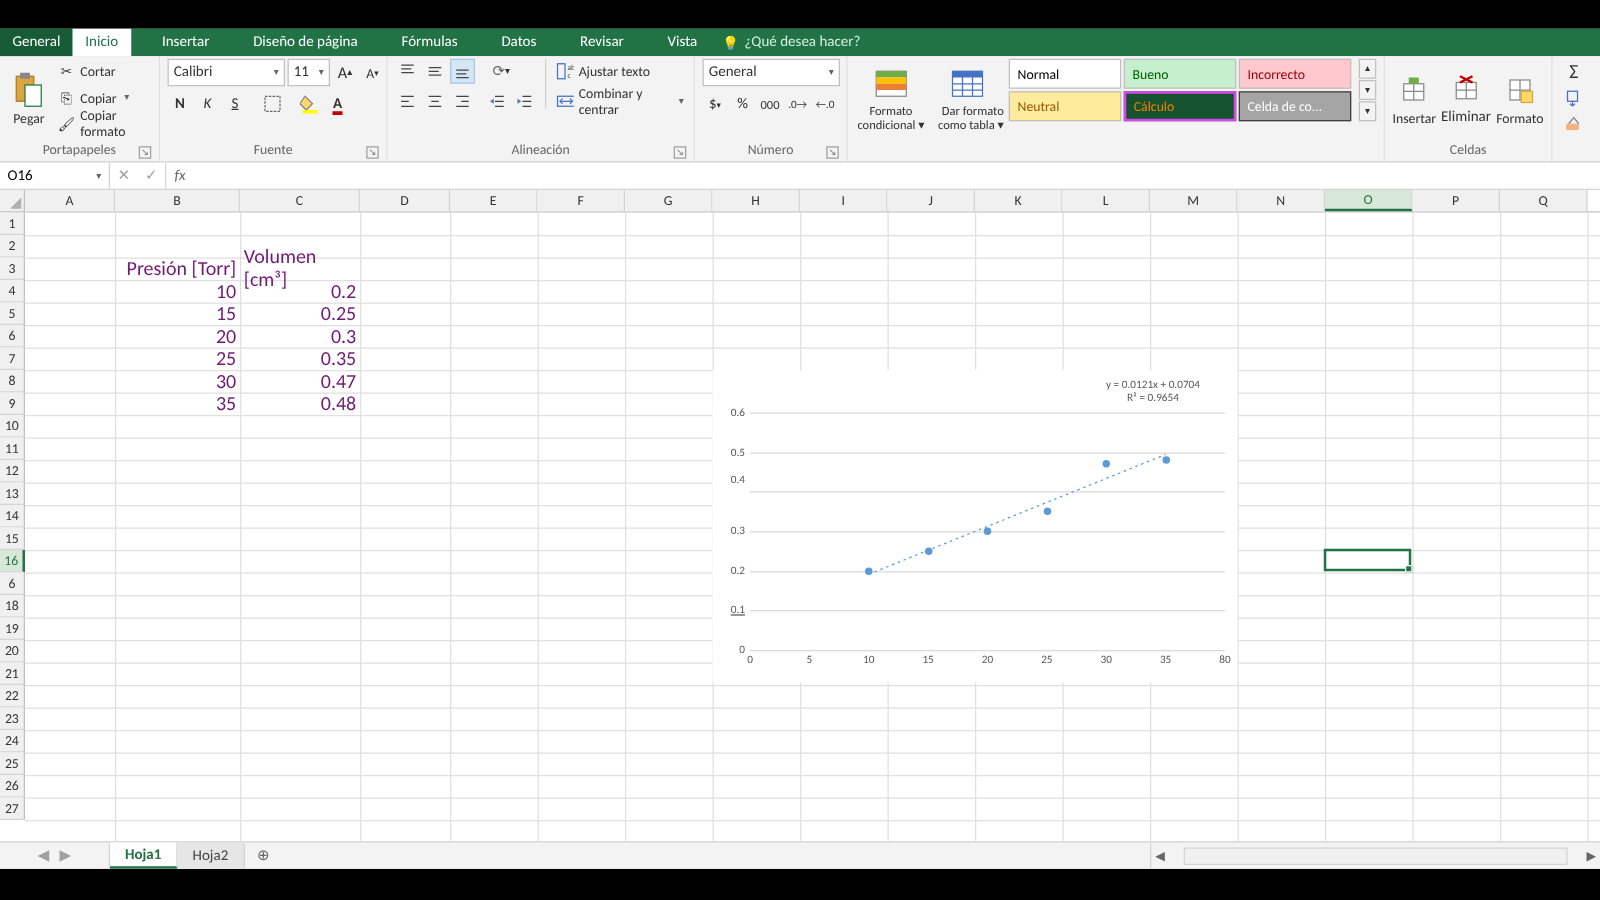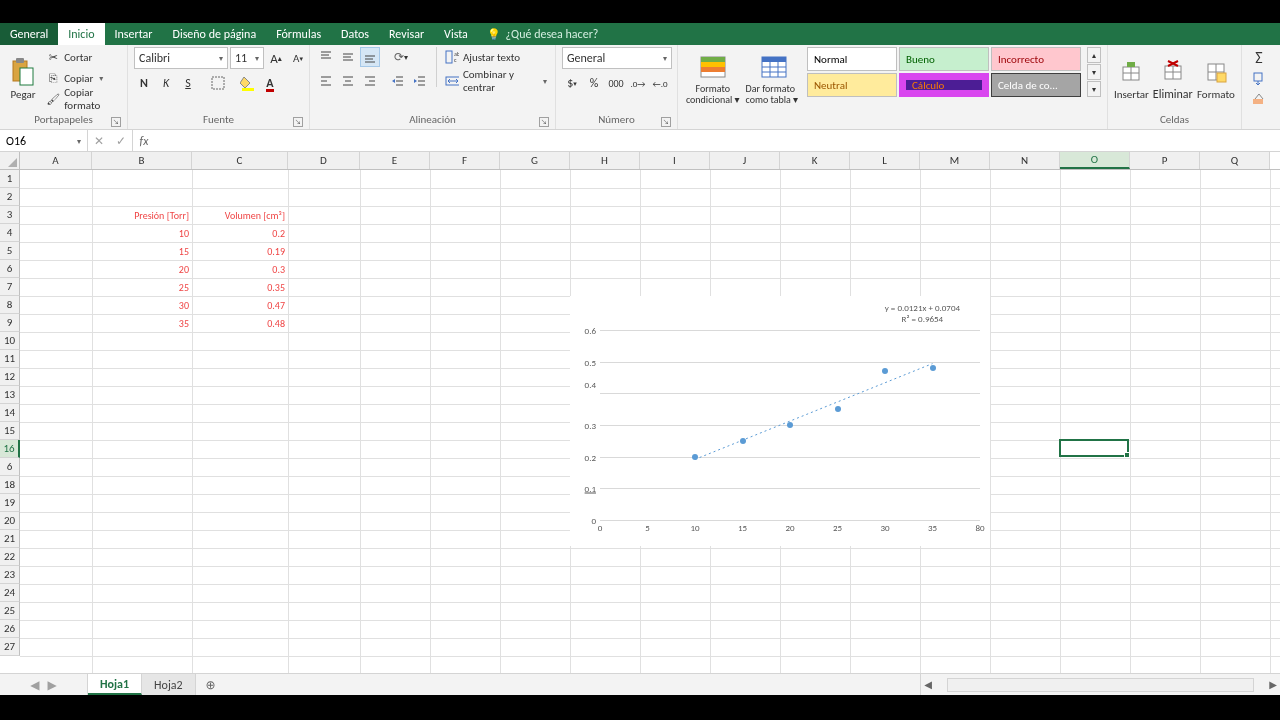--- a/index.html
+++ b/index.html
@@ -32,21 +32,21 @@
 .sq { width:20px; height:20px; display:flex; align-items:center; justify-content:center; font-size:12px; color:#333; }
 .sq.active { border:1px solid #a5c8e8; background:#d5e6f5; }
 .sep { width:1px; background:#d0d0d0; height:40px; margin:0 2px; }
 
 .styles-gallery { display:grid; grid-template-columns: repeat(3, 90px); grid-template-rows: 24px 24px; gap:2px; }
 .style-cell { border:1px solid #bfbfbf; font-size:11px; padding:4px 6px; display:flex; align-items:center; }
 .style-normal { background:#fff; color:#000; }
 .style-good { background:#c6efce; color:#006100; }
 .style-bad { background:#ffc7ce; color:#9c0006; }
 .style-neutral { background:#ffeb9c; color:#9c5700; }
-.style-calc { background:#4c1d95; color:#fa7d00; border:7px solid #d946ef; }
+.style-calc { background:#14532d; color:#fa7d00; border:2px solid #d946ef; }
 .style-check { background:#a5a5a5; color:#fff; border:1px solid #3f3f3f; }
 
 
 .fxbar { height:22px; border-bottom:1px solid #d4d4d4; display:flex; align-items:stretch; background:#fff; }
 .namebox { width:88px; border-right:1px solid #d4d4d4; display:flex; align-items:center; padding:0 6px; font-size:12px; }
 .namebox .dd { margin-left:auto; font-size:8px; color:#666; }
 .fx-ctrls { display:flex; align-items:center; border-right:1px solid #d4d4d4; }
 .fx-ctrls span { width:22px; text-align:center; color:#a0a0a0; font-size:12px; }
 .fxlabel { width:22px; display:flex; align-items:center; justify-content:center; font-style:italic; color:#666; font-size:12px; }
 .formula-input { flex:1; padding:0 4px; font-size:12px; display:flex; align-items:center; }
@@ -57,21 +57,21 @@
 .colhdr { border-right:1px solid #d4d4d4; background:#f0f0f0; font-size:11px; color:#333; display:flex; align-items:center; justify-content:center; }
 .colhdr.active { background:#d8e8d8; border-bottom:2px solid #217346; color:#217346; }
 .corner { position:absolute; top:0; left:0; width:20px; height:18px; background:#f0f0f0; border-right:1px solid #c0c0c0; border-bottom:1px solid #c0c0c0; }
 .corner::after { content:''; position:absolute; right:2px; bottom:2px; width:0; height:0; border-style:solid; border-width:0 0 9px 9px; border-color:transparent transparent #b0b0b0 transparent; }
 .rowhdrs { position:absolute; top:18px; left:0; width:20px; bottom:0; }
 .rowhdr { height:18px; border-bottom:1px solid #d4d4d4; border-right:1px solid #c0c0c0; background:#f0f0f0; font-size:11px; color:#333; display:flex; align-items:center; justify-content:center; }
 .rowhdr.active { background:#d8e8d8; border-right:2px solid #217346; color:#217346; }
 .cells { position:absolute; top:18px; left:20px; right:0; bottom:0; }
 .gridline-v { position:absolute; top:0; bottom:0; width:1px; background:#e0e0e0; }
 .gridline-h { position:absolute; left:0; right:0; height:1px; background:#e0e0e0; }
-.cell { position:absolute; height:18px; font-size:10px; color:#ef4444; display:flex; align-items:center; padding:0 3px; }
+.cell { position:absolute; height:18px; font-size:16px; color:#701a75; display:flex; align-items:center; padding:0 3px; }
 .cell.r { justify-content:flex-end; }
 .sel-cell { position:absolute; border:2px solid #217346; pointer-events:none; }
 .sel-handle { position:absolute; right:-3px; bottom:-3px; width:6px; height:6px; background:#217346; border:1px solid #fff; }
 
 
 .chart-box { position:absolute; background:#fff; }
 .chart-title { text-align:center; font-size:14px; color:#595959; }
 .chart-eq { position:absolute; font-size:9px; color:#595959; text-align:center; }
 .chart-area { position:absolute; }
 .ytick { position:absolute; right:100%; margin-right:4px; font-size:9px; color:#595959; transform:translateY(-50%); }
@@ -90,21 +90,21 @@
 .hscroll .bar { flex:1; height:14px; background:#f0f0f0; border:1px solid #d4d4d4; margin:0 12px; }
 .hscroll .arr { width:14px; text-align:center; color:#666; font-size:10px; }
 </style>
 </head>
 <body>
 
 <div class="app-frame">
 
   <div class="tabbar">
     <div class="file-tab">General</div>
-    <div id="tabs-holder" style="display: flex;">
+    <div id="tabs-holder" style="display: flex; gap: 15px;">
         <div class="tab active">Inicio</div>
         <div class="tab">Insertar</div>
         <div class="tab">Diseño de página</div>
         <div class="tab">Fórmulas</div>
         <div class="tab">Datos</div>
         <div class="tab">Revisar</div>
         <div class="tab">Vista</div>
       </div>
     <div class="tell-me">
       <span class="bulb">💡</span>
@@ -322,21 +322,21 @@
           <span class="ico">
               <svg width="26" height="22">
                 <rect x="1" y="1" width="24" height="20" fill="#fff" stroke="#4472c4"></rect>
                 <rect x="1" y="1" width="24" height="5" fill="#4472c4"></rect>
                 <line x1="9" y1="1" x2="9" y2="21" stroke="#4472c4"></line>
                 <line x1="17" y1="1" x2="17" y2="21" stroke="#4472c4"></line>
                 <line x1="1" y1="11" x2="25" y2="11" stroke="#4472c4"></line>
                 <line x1="1" y1="16" x2="25" y2="16" stroke="#4472c4"></line>
               </svg>
             </span>
-          <span style="font-size:10px; text-align:left; line-height:11px;"><span>Dar formato como tabla</span> ▾</span>
+          <span style="font-size:10px; text-align:right; line-height:11px;"><span>Dar formato como tabla</span> ▾</span>
         </div>
         <div class="styles-gallery">
           <div class="style-cell style-normal">Normal</div>
           <div class="style-cell style-good">Bueno</div>
           <div class="style-cell style-bad">Incorrecto</div>
           <div class="style-cell style-neutral">Neutral</div>
           <div class="style-cell style-calc">Cálculo</div>
           <div class="style-cell style-check">Celda de co...</div>
         </div>
         <div class="stack" style="margin-left:2px;">
@@ -515,21 +515,21 @@
         <div class="gridline-h" style="top: 414px;"></div>
         <div class="gridline-h" style="top: 432px;"></div>
         <div class="gridline-h" style="top: 450px;"></div>
         <div class="gridline-h" style="top: 468px;"></div>
         <div class="gridline-h" style="top: 486px;"></div>
         <div class="cell r" style="left: 72px; top: 36px; width: 100px;">Presión [Torr]</div>
         <div class="cell r" style="left: 172px; top: 36px; width: 96px;">Volumen [cm³]</div>
         <div class="cell r" style="left: 72px; top: 54px; width: 100px;">10</div>
         <div class="cell r" style="left: 172px; top: 54px; width: 96px;">0.2</div>
         <div class="cell r" style="left: 72px; top: 72px; width: 100px;">15</div>
-        <div class="cell r" style="left: 172px; top: 72px; width: 96px;">0.19</div>
+        <div class="cell r" style="left: 172px; top: 72px; width: 96px;">0.25</div>
         <div class="cell r" style="left: 72px; top: 90px; width: 100px;">20</div>
         <div class="cell r" style="left: 172px; top: 90px; width: 96px;">0.3</div>
         <div class="cell r" style="left: 72px; top: 108px; width: 100px;">25</div>
         <div class="cell r" style="left: 172px; top: 108px; width: 96px;">0.35</div>
         <div class="cell r" style="left: 72px; top: 126px; width: 100px;">30</div>
         <div class="cell r" style="left: 172px; top: 126px; width: 96px;">0.47</div>
         <div class="cell r" style="left: 72px; top: 144px; width: 100px;">35</div>
         <div class="cell r" style="left: 172px; top: 144px; width: 96px;">0.48</div>
         <div class="sel-cell" style="left: 1039px; top: 269px; width: 70px; height: 18px;">
           <div class="sel-handle"></div>

